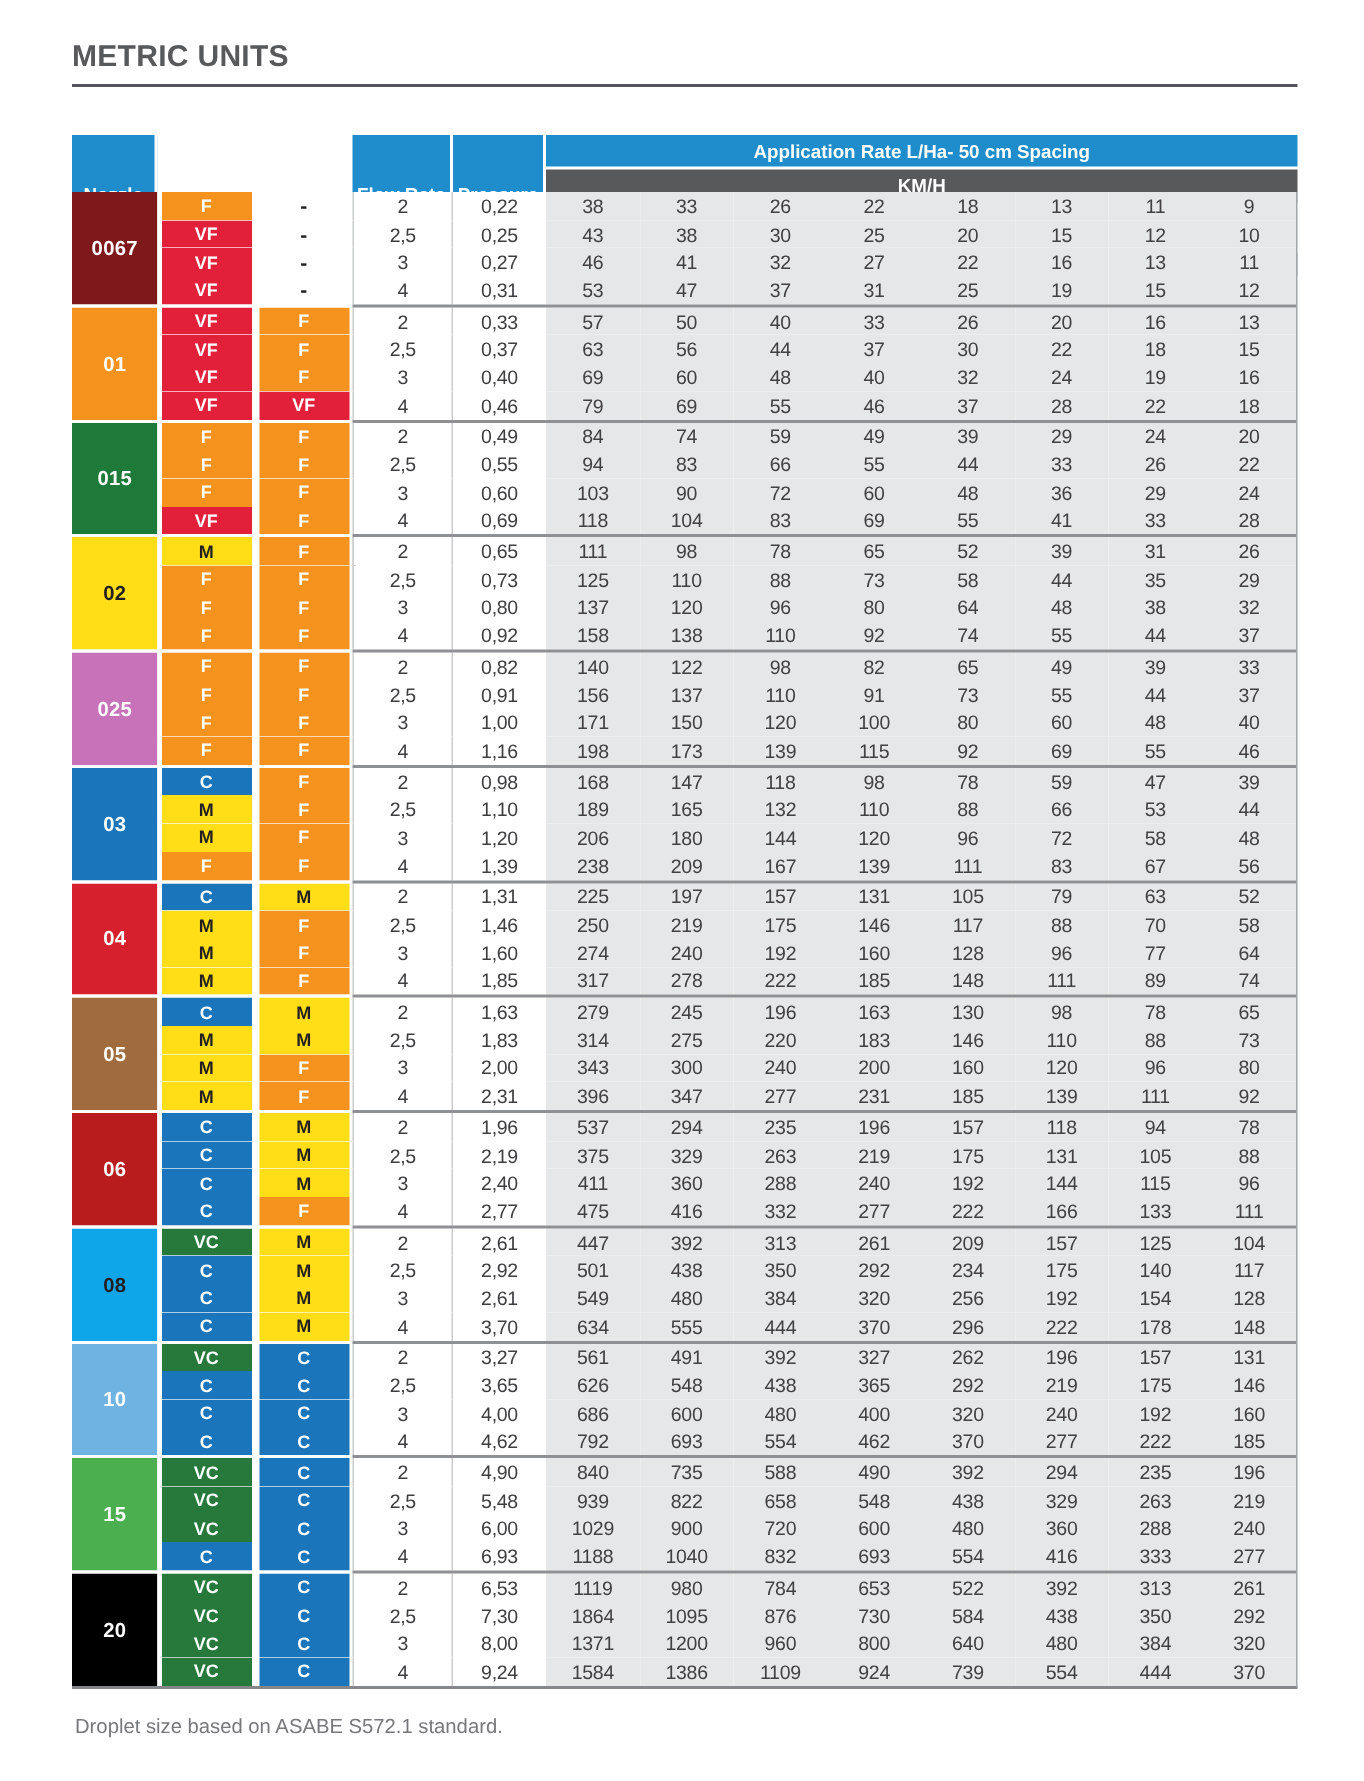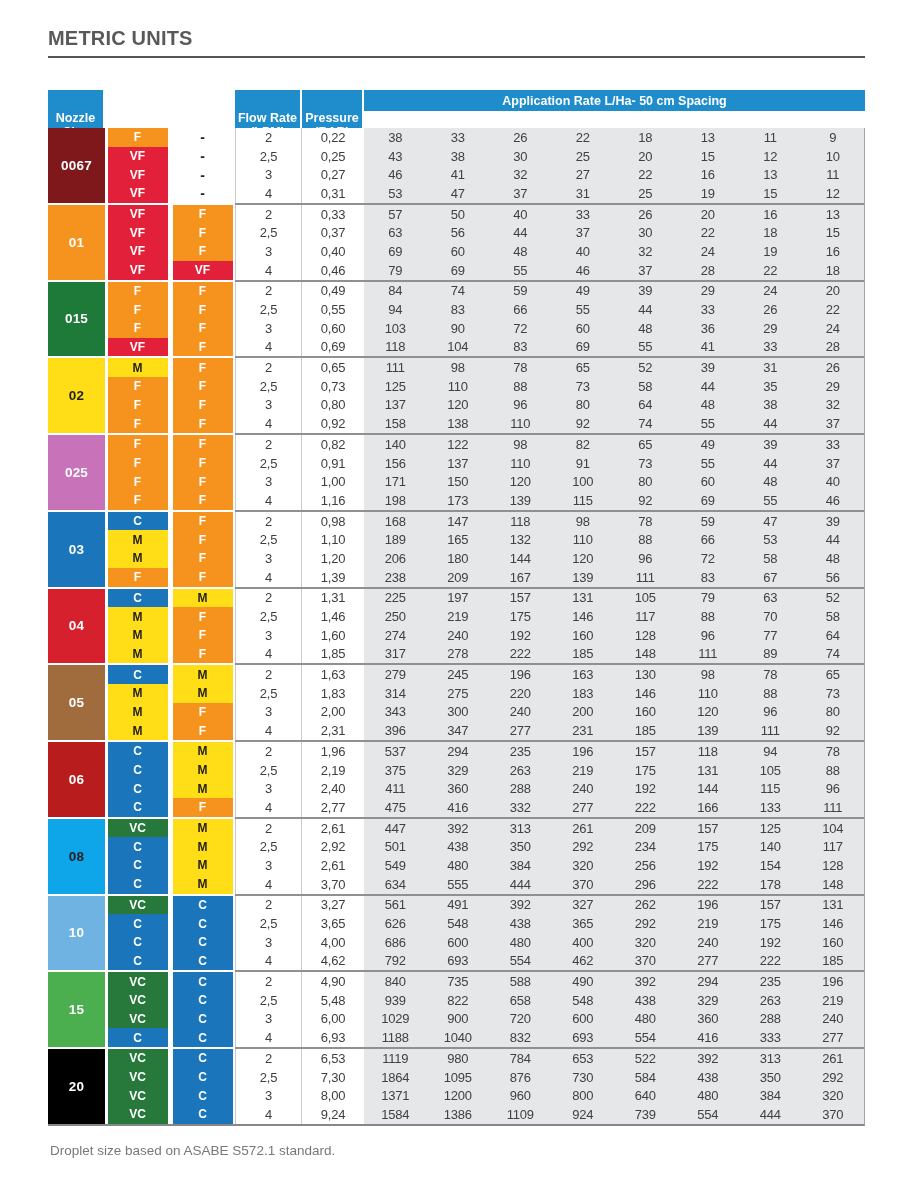--- a/index.html
+++ b/index.html
@@ -68,20 +68,21 @@
       <div class="h-droplet">
         <div class="h-sub">
           <div class="hcell">70°</div>
           <div class="hcell">110°</div>
         </div>
       </div>
       <div class="hcell h-flow">Flow Rate (LPM)</div>
       <div class="hcell h-press">Pressure (BAR)</div>
       <div class="h-right">
         <div class="hcell h-app">Application Rate L/Ha- 50 cm Spacing</div>
+        <div class="hcell h-kmh">KM/H</div>
         <div class="h-speeds">
             <div class="hcell">7</div>
             <div class="hcell">8</div>
             <div class="hcell">10</div>
             <div class="hcell">12</div>
             <div class="hcell">15</div>
             <div class="hcell">20</div>
             <div class="hcell">25</div>
             <div class="hcell">30</div>
           </div>

